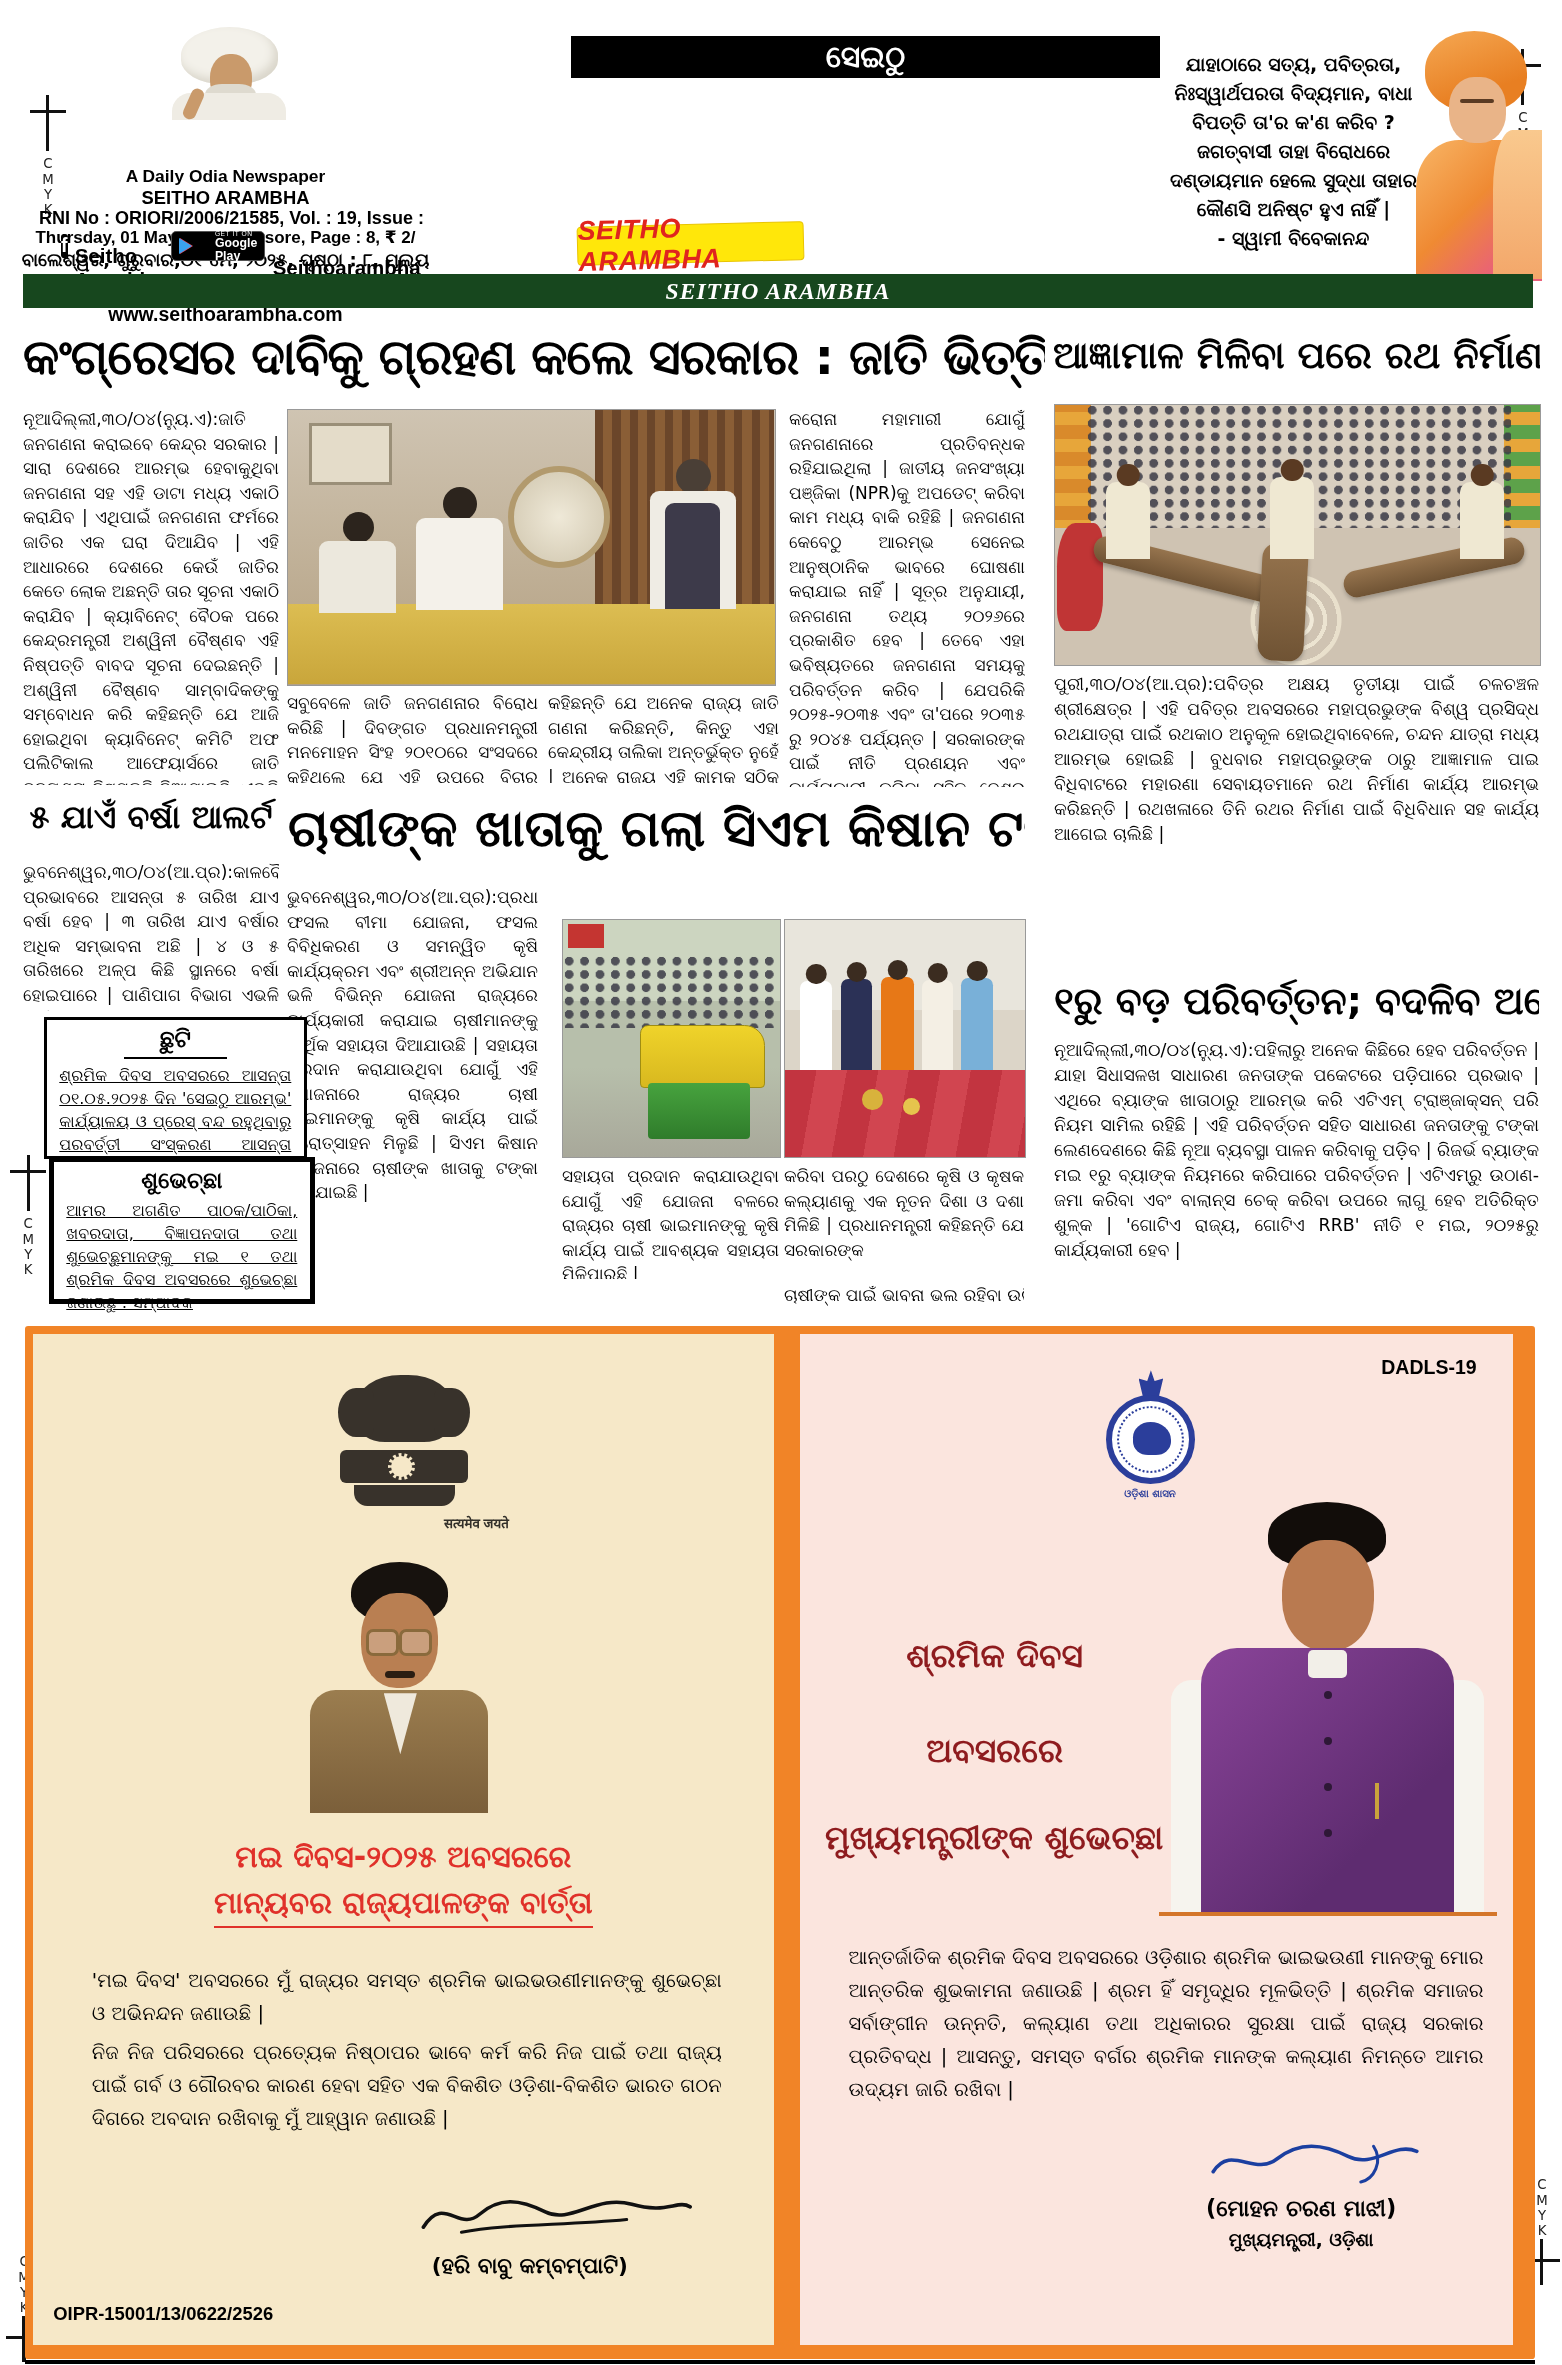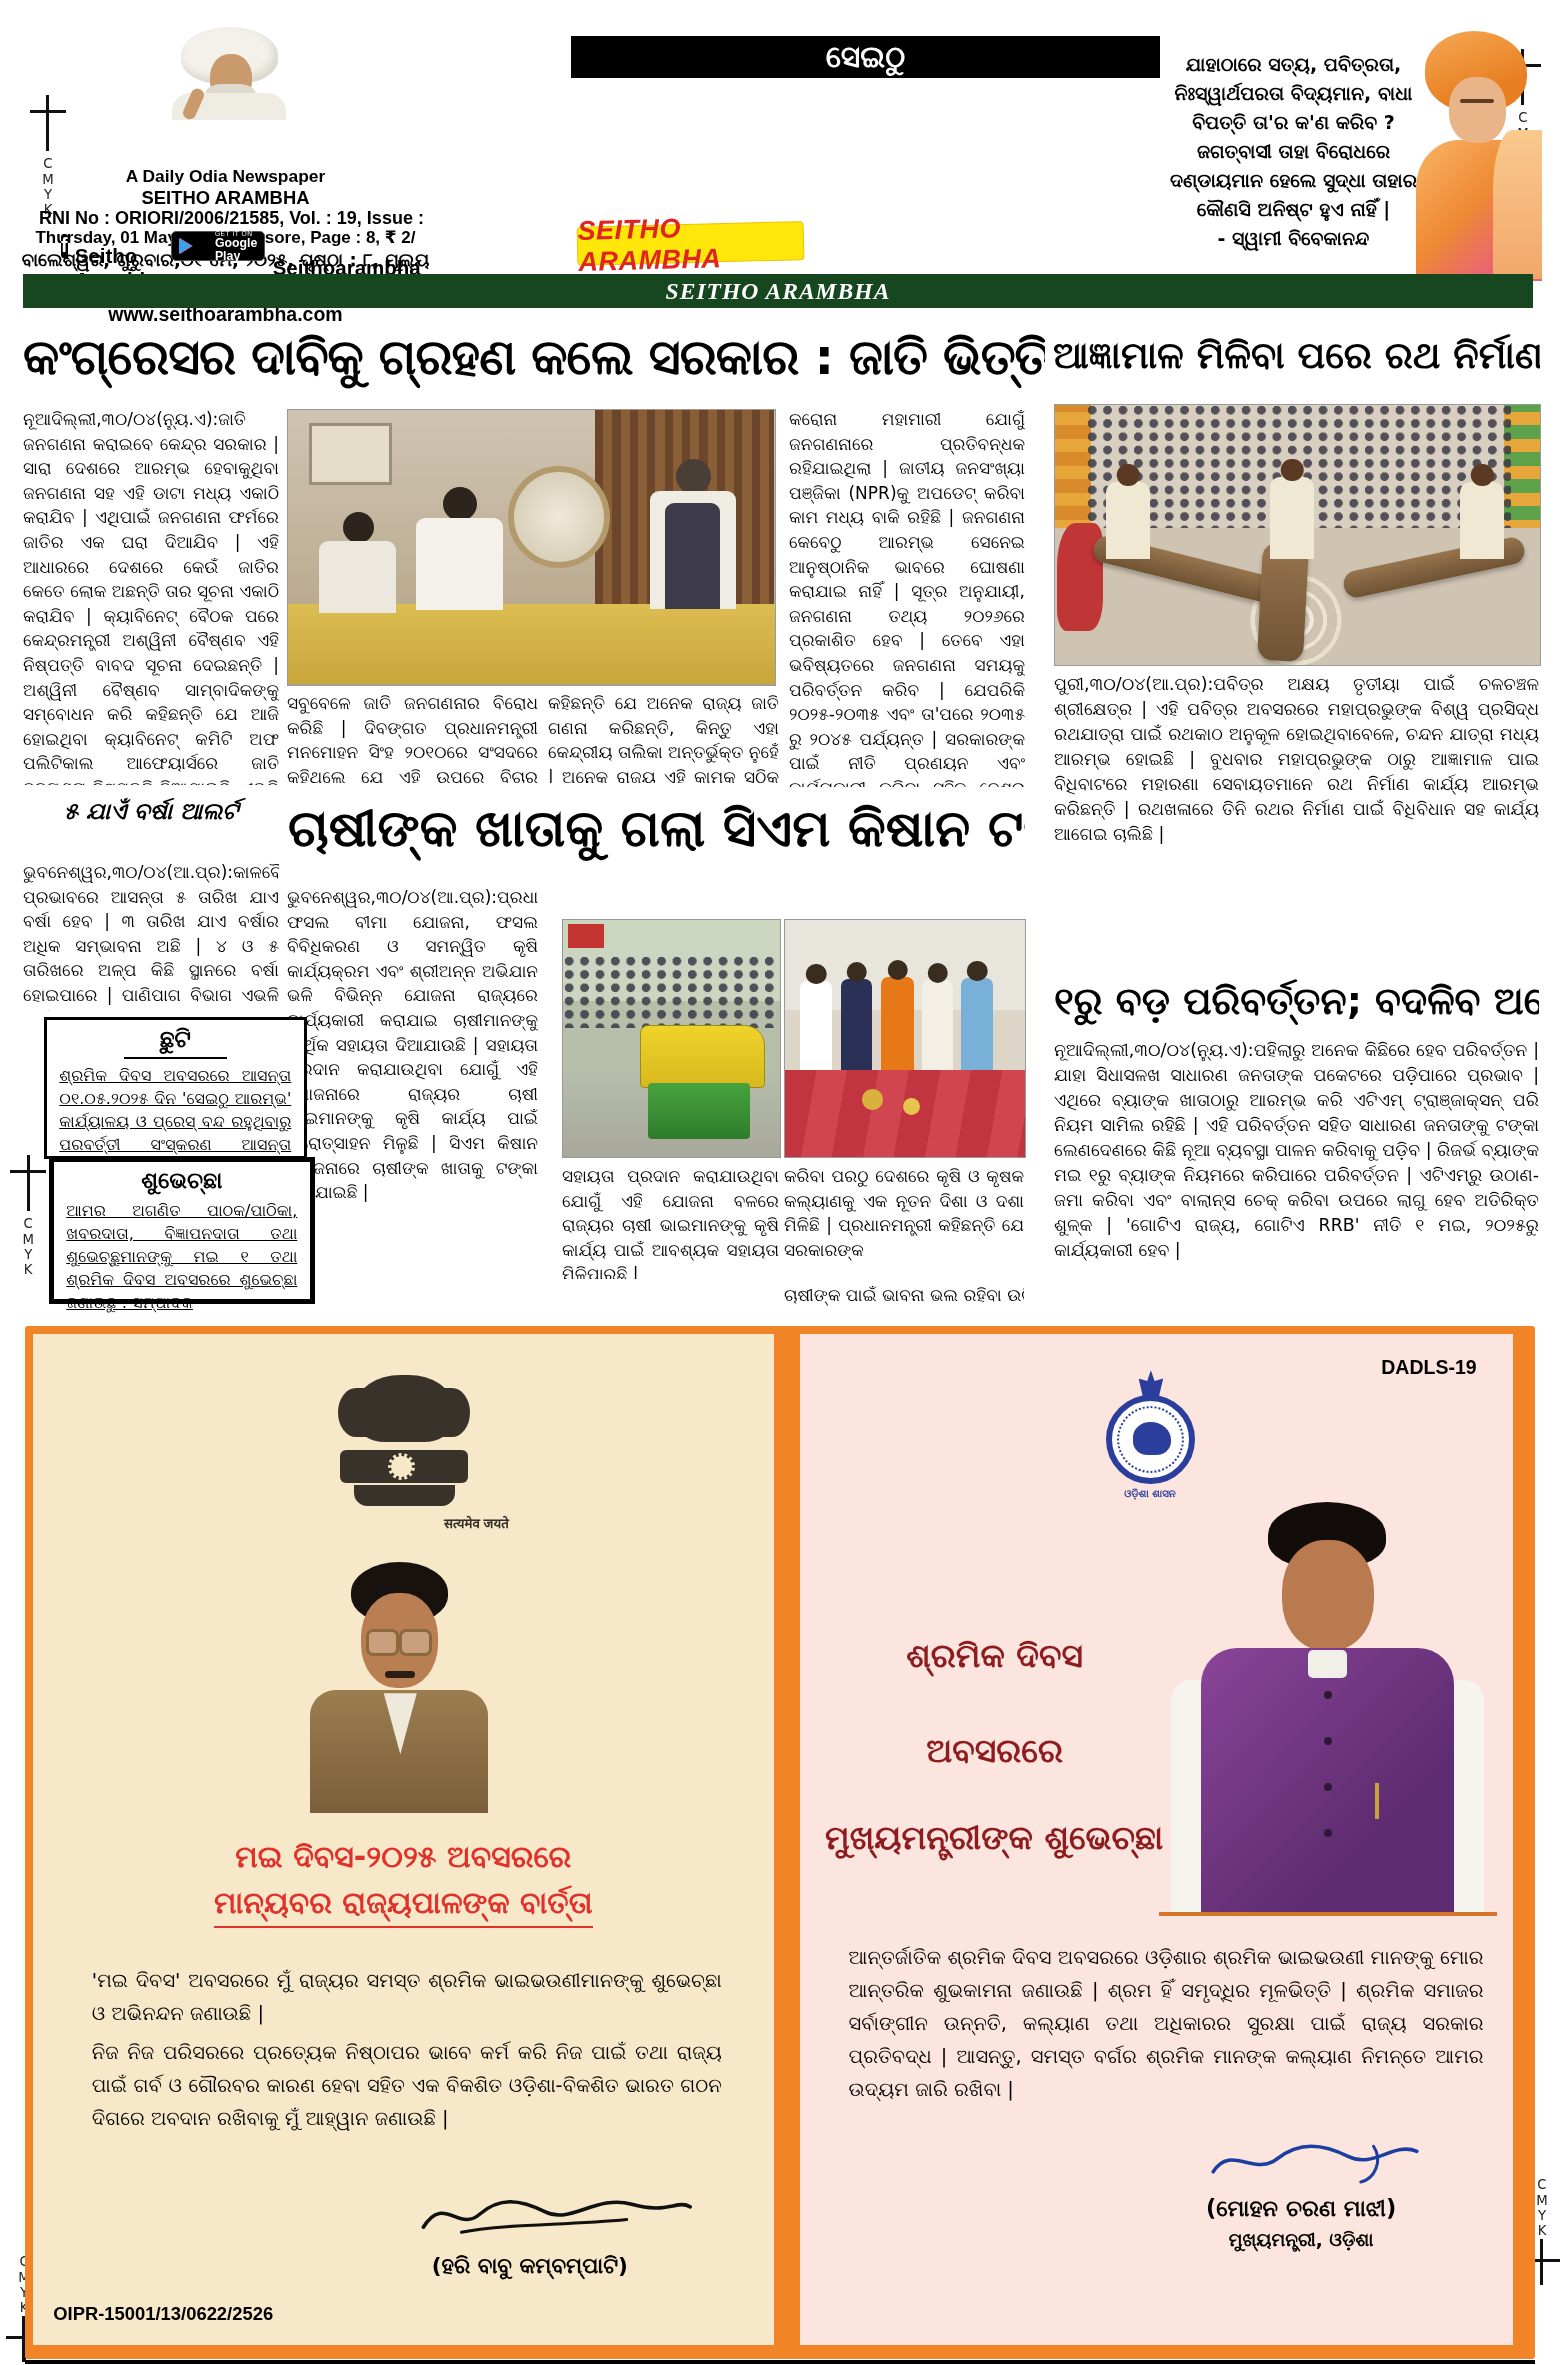--- a/index.html
+++ b/index.html
@@ -47,21 +47,21 @@
   .viv .face{position:absolute;left:33px;top:49px;width:57px;height:66px;background:#e9b488;border-radius:44%;}
   .viv .brow{position:absolute;left:44px;top:71px;width:34px;height:4.1px;background:#5b3b23;border-radius:2px;}
   .viv .robe{position:absolute;left:0;top:112px;width:126px;height:141px;background:linear-gradient(135deg,#f6ac5b 10%,#ef8a33 45%,#e9607a 80%);border-radius:34% 22% 0 0;}
   .viv .shawl{position:absolute;left:77px;top:102px;width:49px;height:149px;background:linear-gradient(#f9c98e,#f executeda76a);background:linear-gradient(#f9c98e,#f3a76a);border-radius:40% 0 0 0;}
 
   .greenstrip{background:#17471e;display:flex;align-items:center;justify-content:center;}
   .greenstrip span{color:#fff;font-family:"Liberation Serif","DejaVu Serif",serif;font-style:italic;font-weight:bold;font-size:23.6px;letter-spacing:1px;}
 
   .headline1{font-size:49px;line-height:90px;font-weight:900;letter-spacing:-1px;}
   .headline2{font-size:37px;line-height:74px;font-weight:900;}
-  .subhead{font-size:23px;font-weight:900;font-style:italic;}
+  .subhead{font-size:32px;font-weight:900;}
   .headkisan{font-size:51px;line-height:82px;font-weight:900;}
   .headrules{font-size:38px;line-height:56px;font-weight:900;}
   .bodytxt{font-size:17px;line-height:24.6px;}
   .widebody{font-size:17.4px;line-height:25px;}
 
   
   .photo{overflow:hidden;border:0.5px solid #999;}
   .cab{background:linear-gradient(#cfc4b2,#bcab90 70%,#b3a184);}
   .cab .art{position:absolute;left:20.5px;top:13.3px;width:77px;height:56px;background:#e4dcc9;border:3.1px solid #9a8f78;}
   .cab .lattice{position:absolute;left:307px;top:0;width:179px;height:205px;

